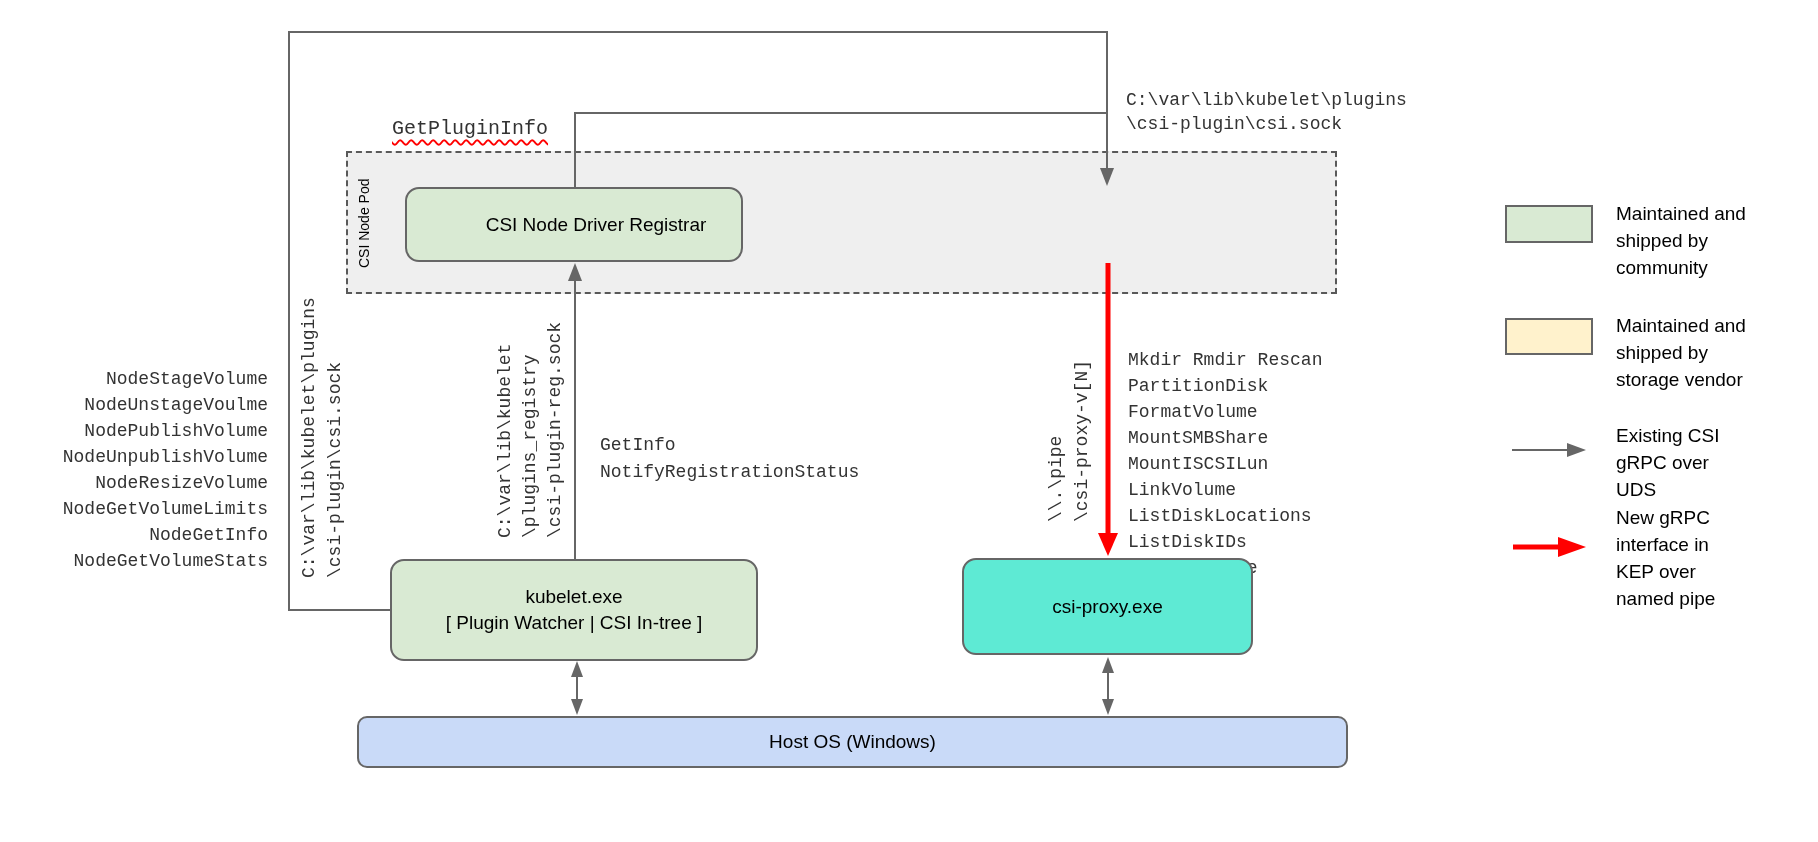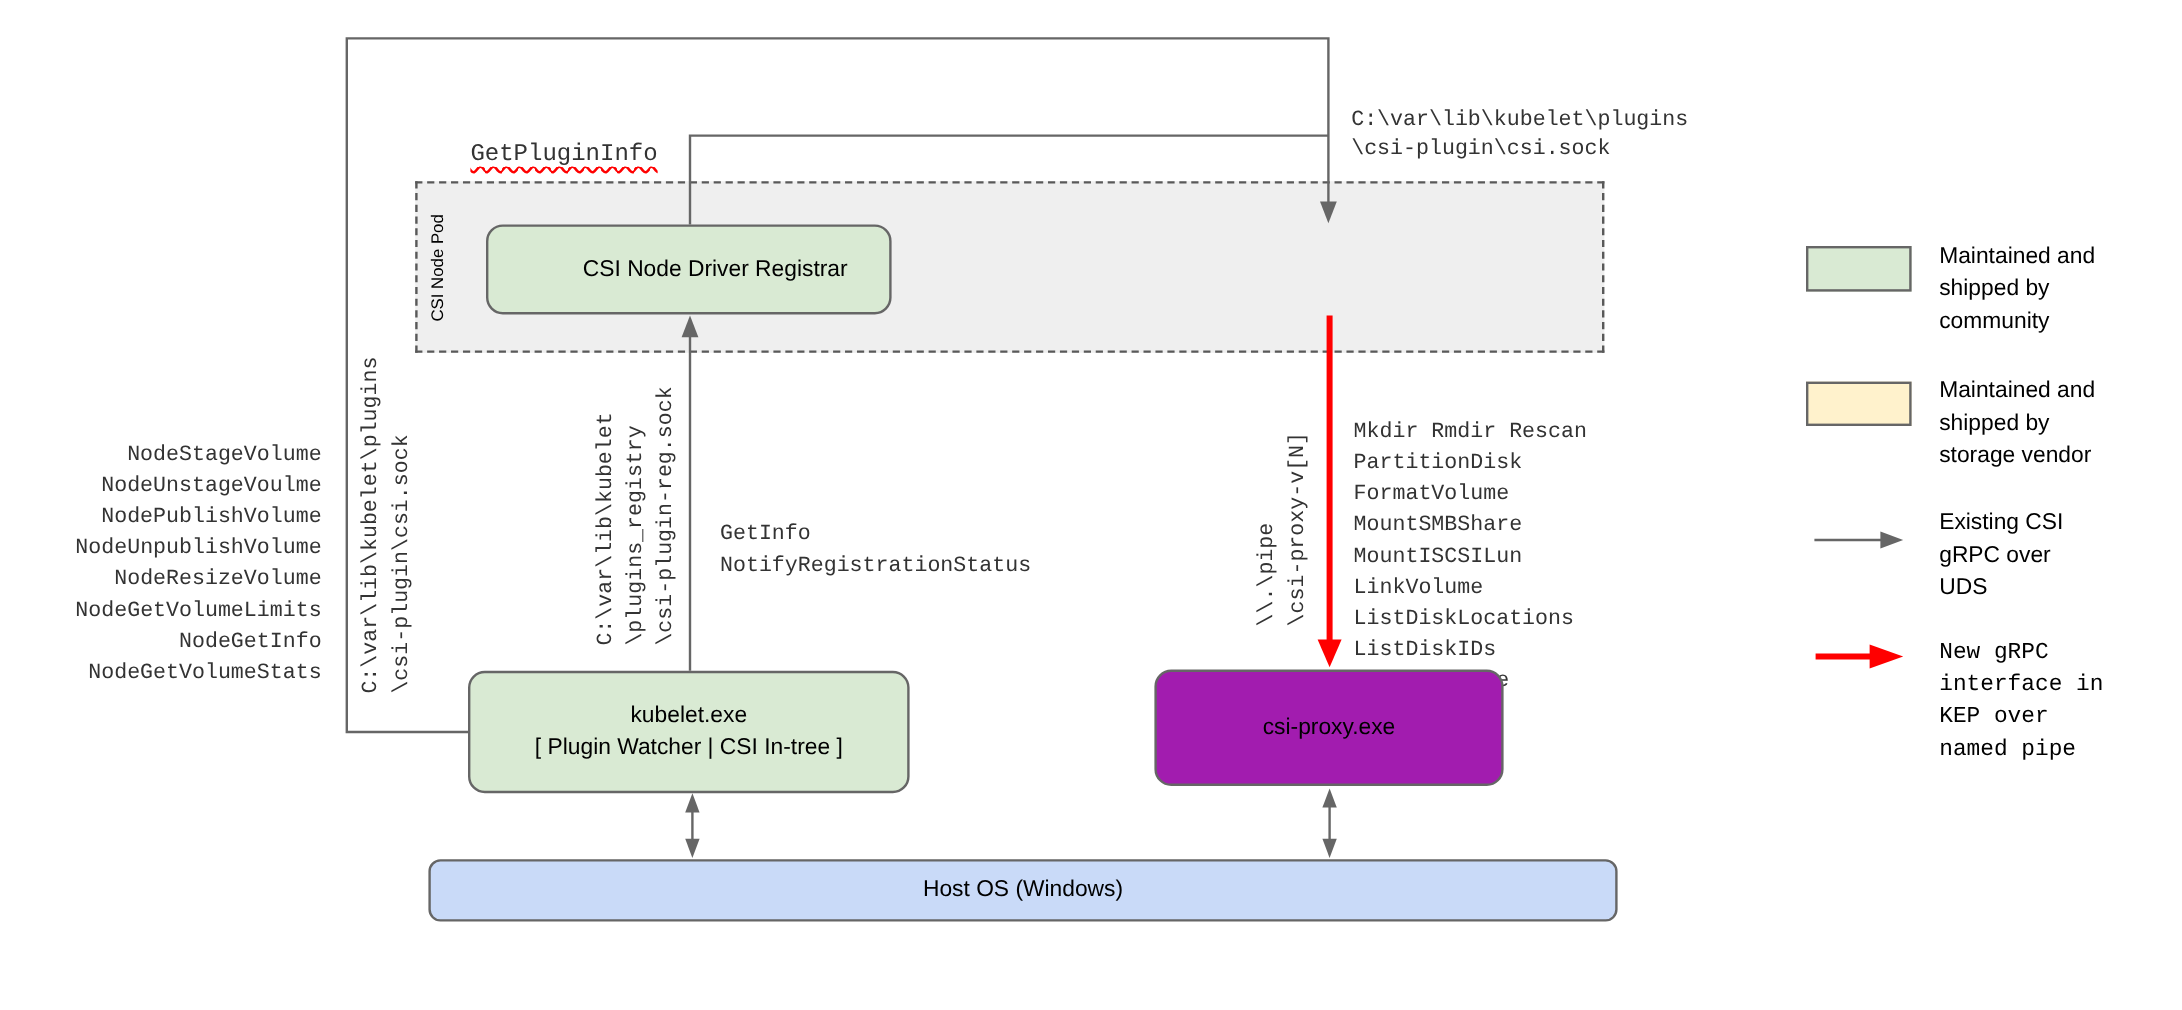--- a/index.html
+++ b/index.html
@@ -41,21 +41,21 @@
 
   <div class="pod" style="left:346px; top:151px; width:991px; height:143px;"></div>
   <div class="vlabel" style="left:356px; top:268px; font-size:14px; color:#000;">CSI Node Pod</div>
 
   <div class="box rounded" style="left:405px; top:187px; width:338px; height:75px; background:#d9ead3;padding-left:44px;">CSI Node Driver Registrar</div>
 
 
   <div class="box rounded" style="left:390px; top:559px; width:368px; height:102px; background:#d9ead3;">kubelet.exe
 [ Plugin Watcher | CSI In-tree ]</div>
 
-  <div class="box rounded" style="left:962px; top:558px; width:291px; height:97px; background:#a21caf;">csi-proxy.exe</div>
+  <div class="box rounded" style="left:962px; top:558px; width:291px; height:97px; background:#5eead4;">csi-proxy.exe</div>
 
   <div class="box" style="left:357px; top:716px; width:991px; height:52px; background:#c9daf8; border-radius:10px;">Host OS (Windows)</div>
 
   <div class="squiggle mono" style="left:392px; top:117px;">GetPluginInfo</div>
 
   <div class="pathlabel mono" style="left:1126px; top:88px;">C:\var\lib\kubelet\plugins
 \csi-plugin\csi.sock</div>
 
   <div class="vlabel mono" style="left:296px; top:578px; line-height:26px;">C:\var\lib\kubelet\plugins
 \csi-plugin\csi.sock</div>
@@ -81,21 +81,21 @@
 
   <div class="legend-swatch" style="left:1505px; top:318px; width:88px; height:37px; background:#fff2cc;"></div>
   <div class="legend-text" style="left:1616px; top:312px;">Maintained and
 shipped by
 storage vendor</div>
 
   <div class="legend-text" style="left:1616px; top:422px;">Existing CSI
 gRPC over
 UDS</div>
 
-  <div class="legend-text" style="left:1616px; top:530px;font-family:Liberation Mono, monospace;">New gRPC
+  <div class="legend-text" style="left:1616px; top:504px;">New gRPC
 interface in
 KEP over
 named pipe</div>
 
   <svg class="wires" width="1818" height="842" viewBox="0 0 1818 842">
 
     <path d="M 390 610 H 289 V 32 H 1107 V 172" fill="none" stroke="#666666" stroke-width="2"></path>
     <polygon points="1107,186 1100,168 1114,168" fill="#666666"></polygon>
 
     <path d="M 575 187 V 113 H 1107" fill="none" stroke="#666666" stroke-width="2"></path>

